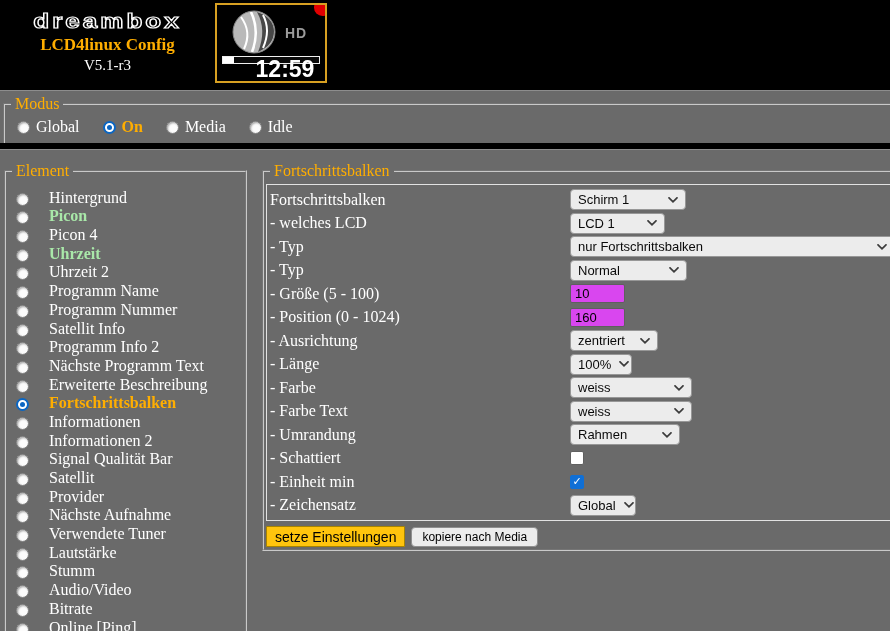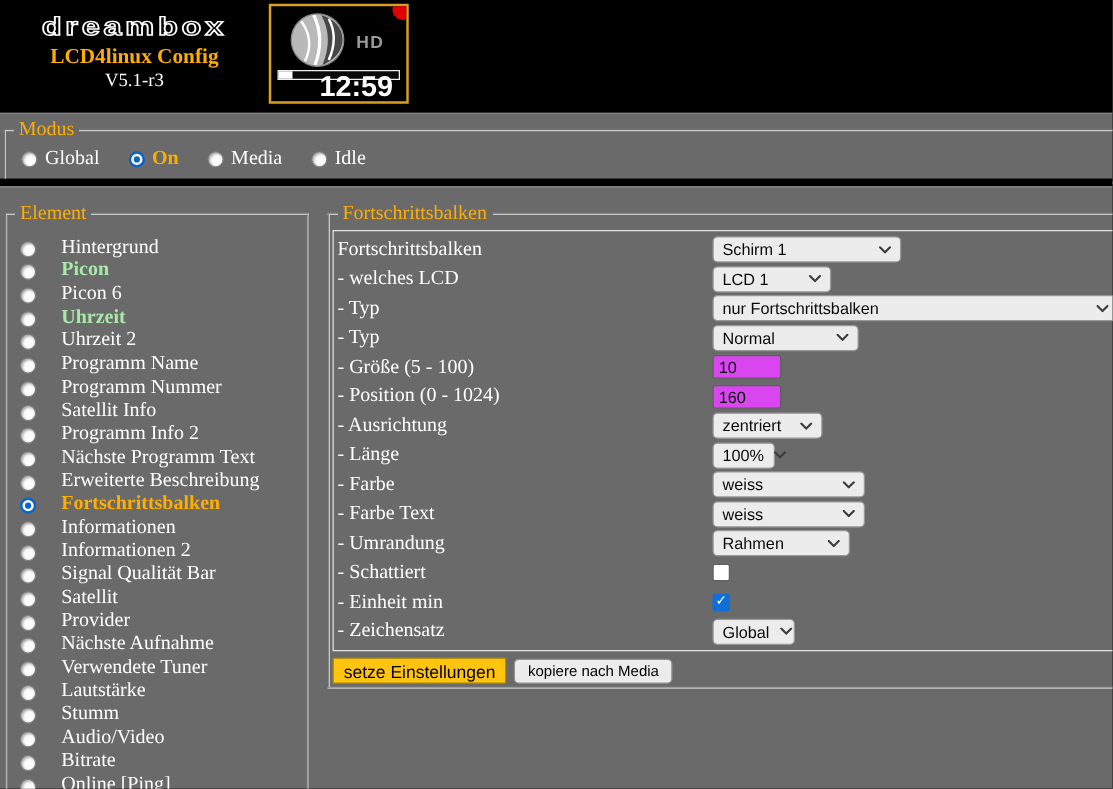--- a/index.html
+++ b/index.html
@@ -185,21 +185,21 @@
         <div class="radio-option el-item">
           <span class="radio"></span>
           <span class="opt-label">Hintergrund</span>
         </div>
         <div class="radio-option el-item">
           <span class="radio"></span>
           <span class="opt-label active">Picon</span>
         </div>
         <div class="radio-option el-item">
           <span class="radio"></span>
-          <span class="opt-label">Picon 6</span>
+          <span class="opt-label">Picon 4</span>
         </div>
         <div class="radio-option el-item">
           <span class="radio"></span>
           <span class="opt-label active">Uhrzeit</span>
         </div>
         <div class="radio-option el-item">
           <span class="radio"></span>
           <span class="opt-label">Uhrzeit 2</span>
         </div>
         <div class="radio-option el-item">
@@ -279,21 +279,21 @@
           <span class="opt-label">Online [Ping]</span>
         </div>
       </div>
   </fieldset>
 
   <fieldset class="fs-form">
     <legend>Fortschrittsbalken</legend>
     <div class="form-table" id="form-table">
         <div class="form-row">
           <span class="form-label">Fortschrittsbalken</span>
-          <div class="ctl-select" style="width: 151px;">
+          <div class="ctl-select" style="width: 116px;">
             <span>Schirm 1</span>
             <span class="chev">
               <svg width="10" height="6" viewBox="0 0 10 6">
                 <path d="M1 0.8 L5 4.8 L9 0.8" stroke="#3c3c3c" stroke-width="1.7" fill="none" stroke-linecap="round"></path>
               </svg>
             </span>
           </div>
         </div>
         <div class="form-row">
           <span class="form-label">- welches LCD</span>
@@ -342,21 +342,21 @@
             <span>zentriert</span>
             <span class="chev">
               <svg width="10" height="6" viewBox="0 0 10 6">
                 <path d="M1 0.8 L5 4.8 L9 0.8" stroke="#3c3c3c" stroke-width="1.7" fill="none" stroke-linecap="round"></path>
               </svg>
             </span>
           </div>
         </div>
         <div class="form-row">
           <span class="form-label">- Länge</span>
-          <div class="ctl-select" style="width: 50px;">
+          <div class="ctl-select" style="width: 62px;">
             <span>100%</span>
             <span class="chev">
               <svg width="10" height="6" viewBox="0 0 10 6">
                 <path d="M1 0.8 L5 4.8 L9 0.8" stroke="#3c3c3c" stroke-width="1.7" fill="none" stroke-linecap="round"></path>
               </svg>
             </span>
           </div>
         </div>
         <div class="form-row">
           <span class="form-label">- Farbe</span>

